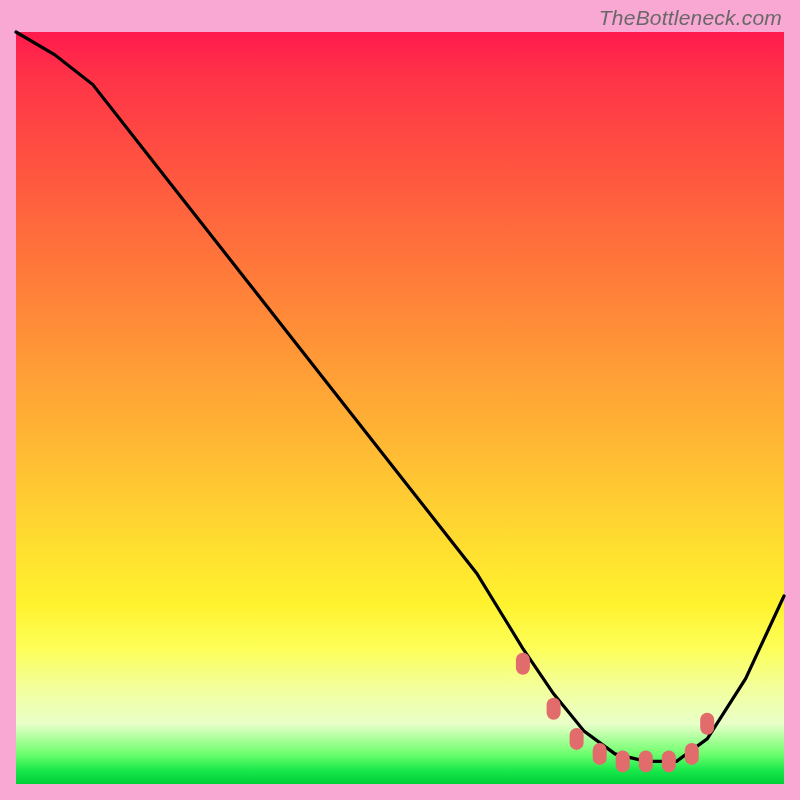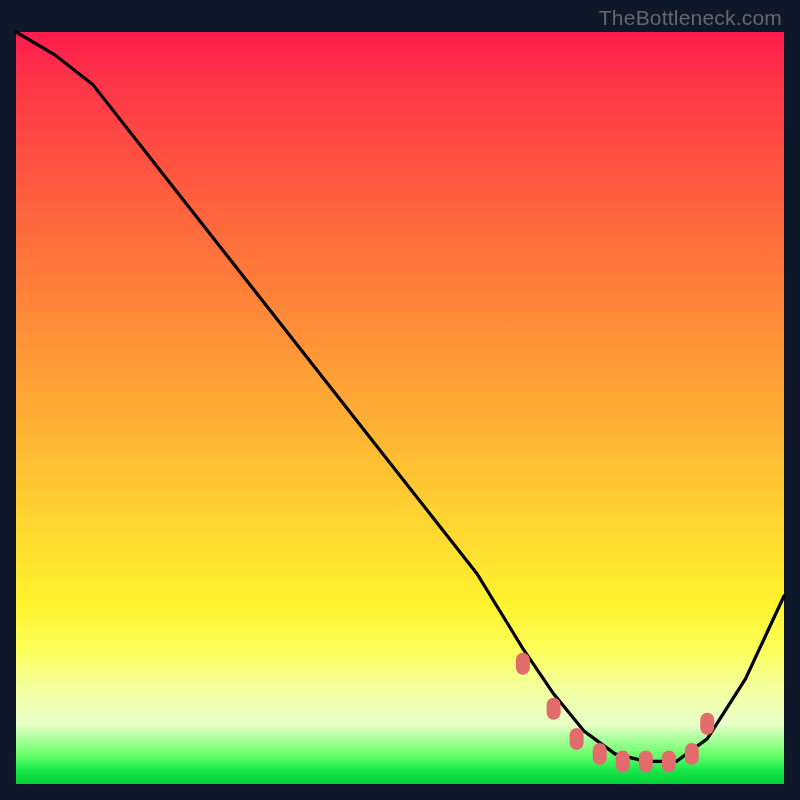--- a/index.html
+++ b/index.html
@@ -7,21 +7,22 @@
     padding: 0;
     width: 800px;
     height: 800px;
     background: #000;
     overflow: hidden;
   }
   .chart-container {
     position: relative;
     width: 800px;
     height: 800px;
-    background: #0f172a;
+    background: #f9a8d4;
+    font-style: italic;
   }
   .plot-area {
     position: absolute;
     
     left: 16px;
     right: 16px;
     top: 32px;
     bottom: 16px;
     
     background: linear-gradient(

